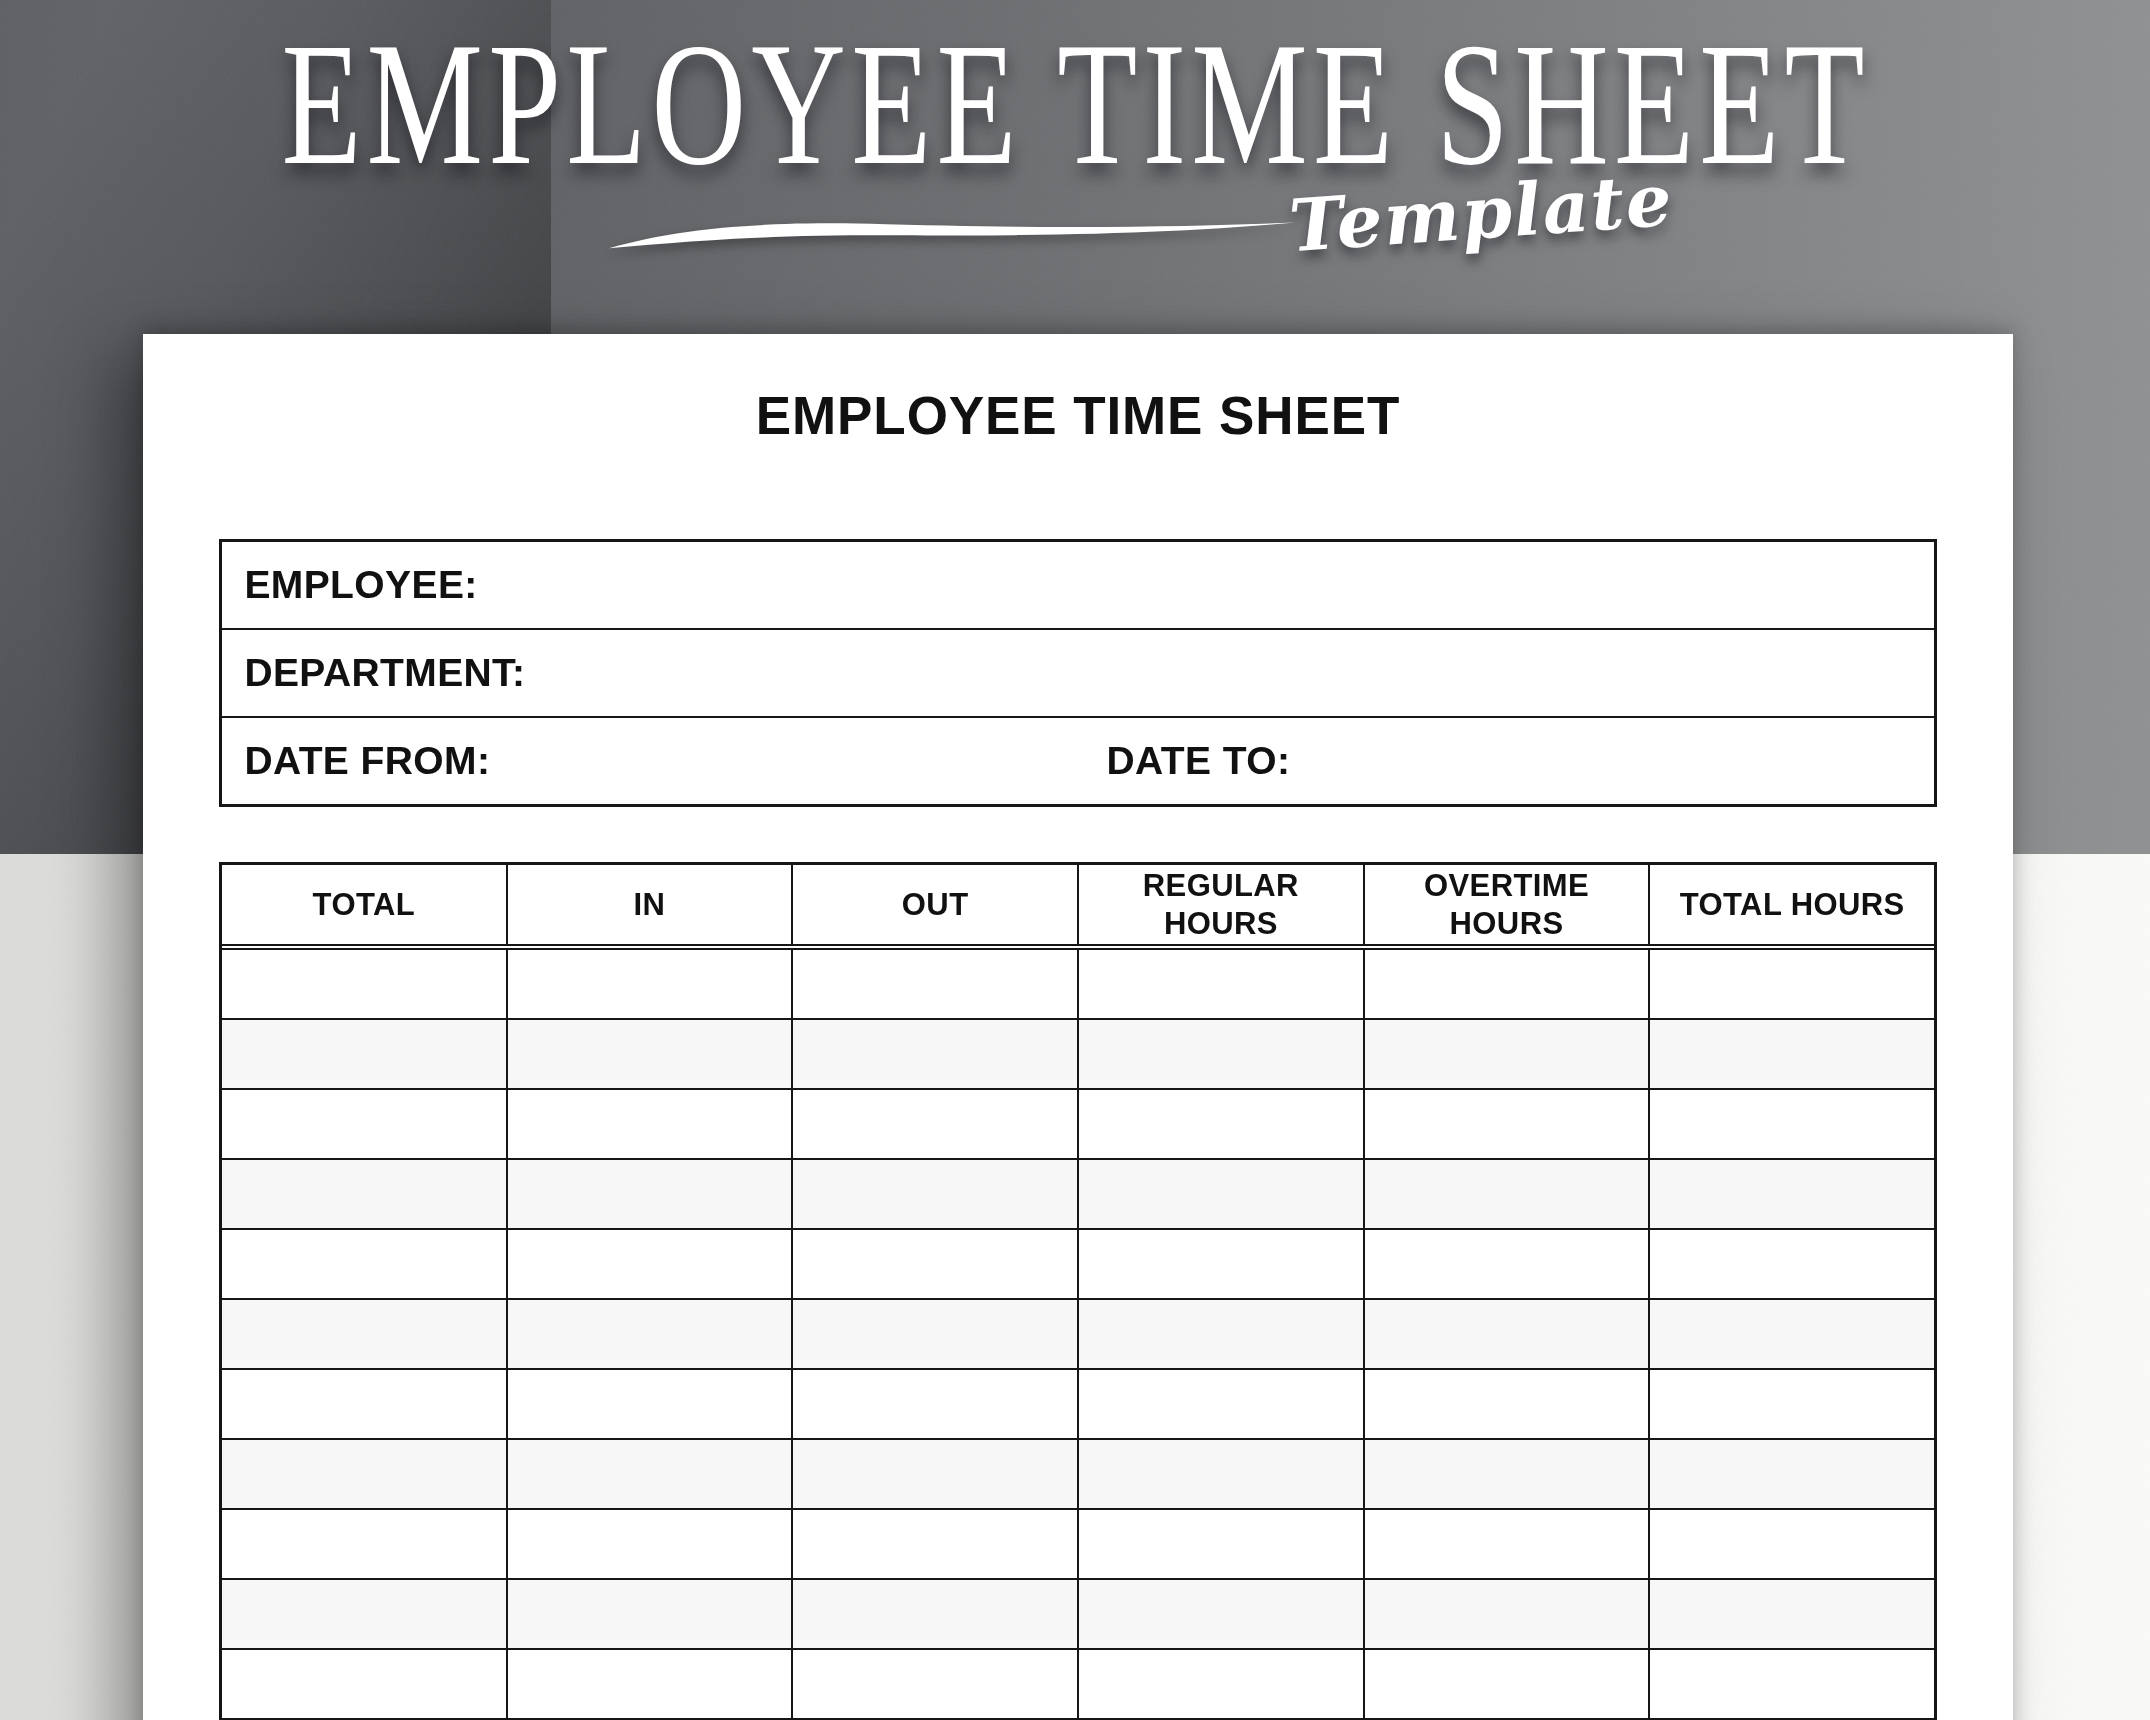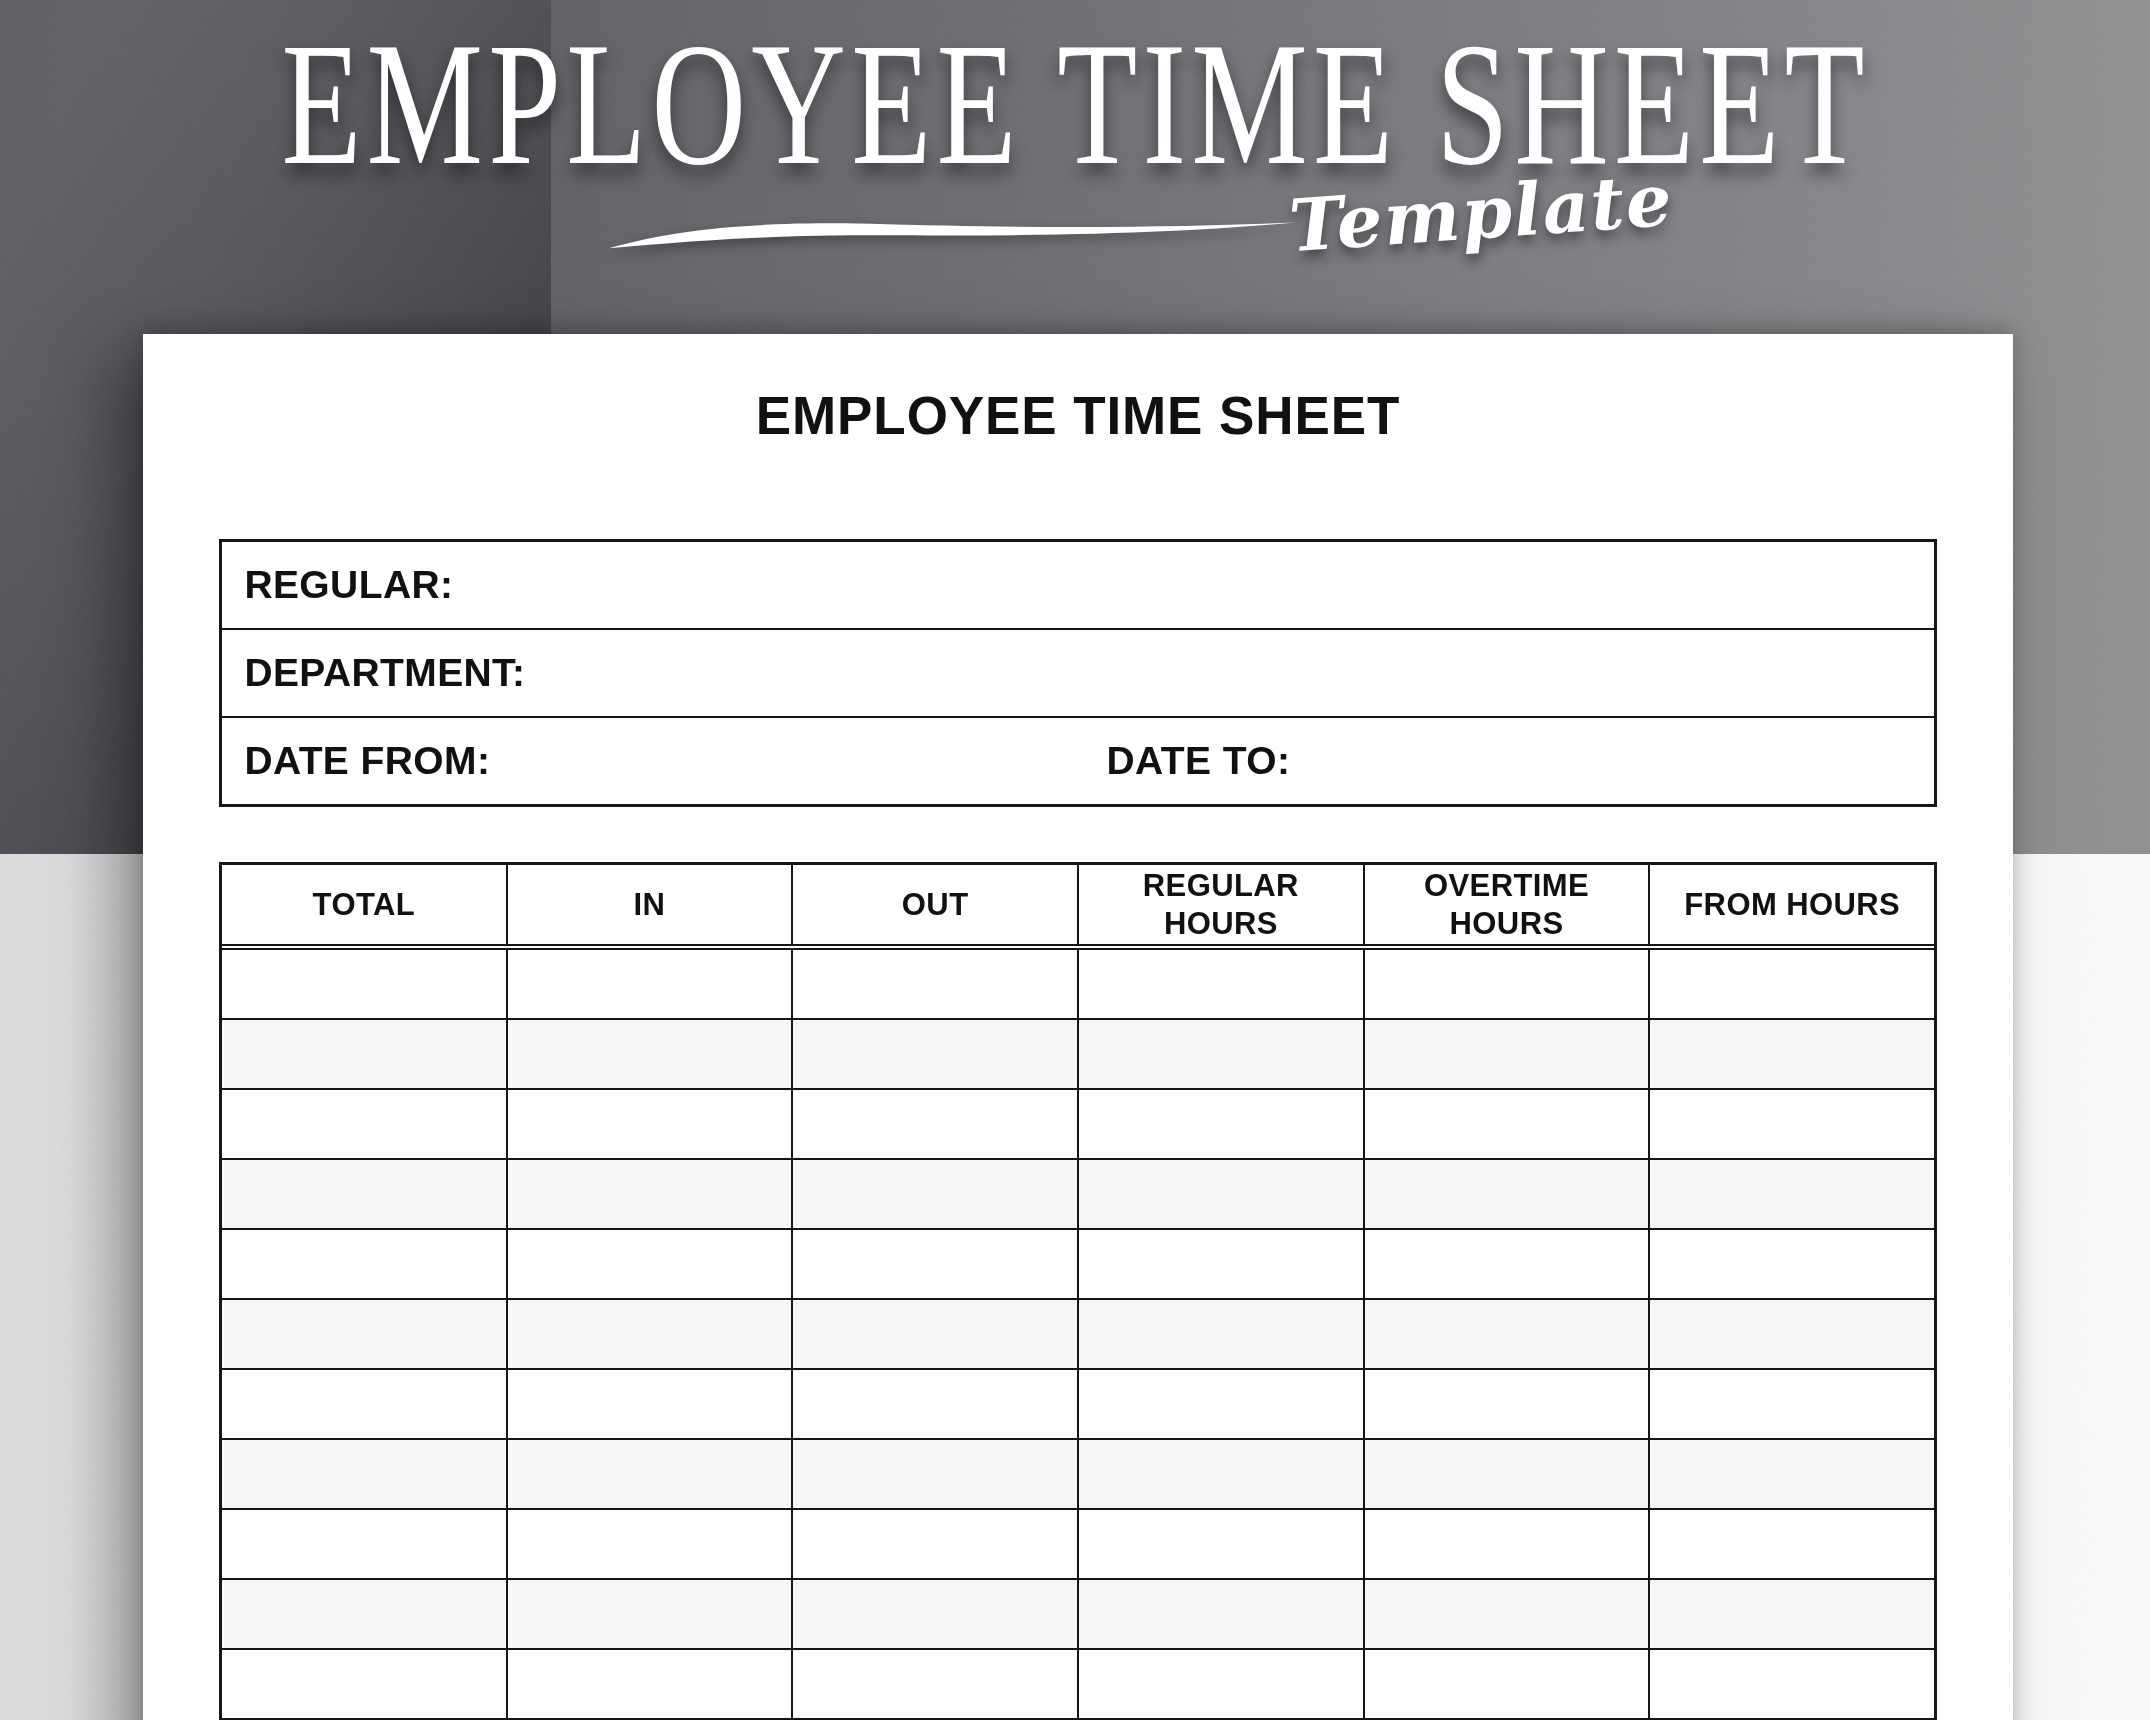--- a/index.html
+++ b/index.html
@@ -86,39 +86,39 @@
   </svg>
 
   <div class="banner-subtitle">Template</div>
 
   <div class="paper"></div>
 
   <div class="sheet-title">EMPLOYEE TIME SHEET</div>
 
   <div class="info-box">
     <div class="info-row">
-      <span class="info-label">REGULAR:</span>
+      <span class="info-label">EMPLOYEE:</span>
     </div>
     <div class="info-row">
       <span class="info-label">DEPARTMENT:</span>
     </div>
     <div class="info-row">
       <span class="info-label">DATE FROM:</span>
       <span class="info-label second">DATE TO:</span>
     </div>
   </div>
 
   <div class="time-table">
     <div class="thead">
         <div class="th">TOTAL</div>
         <div class="th">IN</div>
         <div class="th">OUT</div>
         <div class="th">REGULAR HOURS</div>
         <div class="th">OVERTIME HOURS</div>
-        <div class="th">FROM HOURS</div>
+        <div class="th">TOTAL HOURS</div>
       </div>
     <div class="tbody">
         <div class="tr">
           <div class="td"></div>
           <div class="td"></div>
           <div class="td"></div>
           <div class="td"></div>
           <div class="td"></div>
           <div class="td"></div>
         </div>

